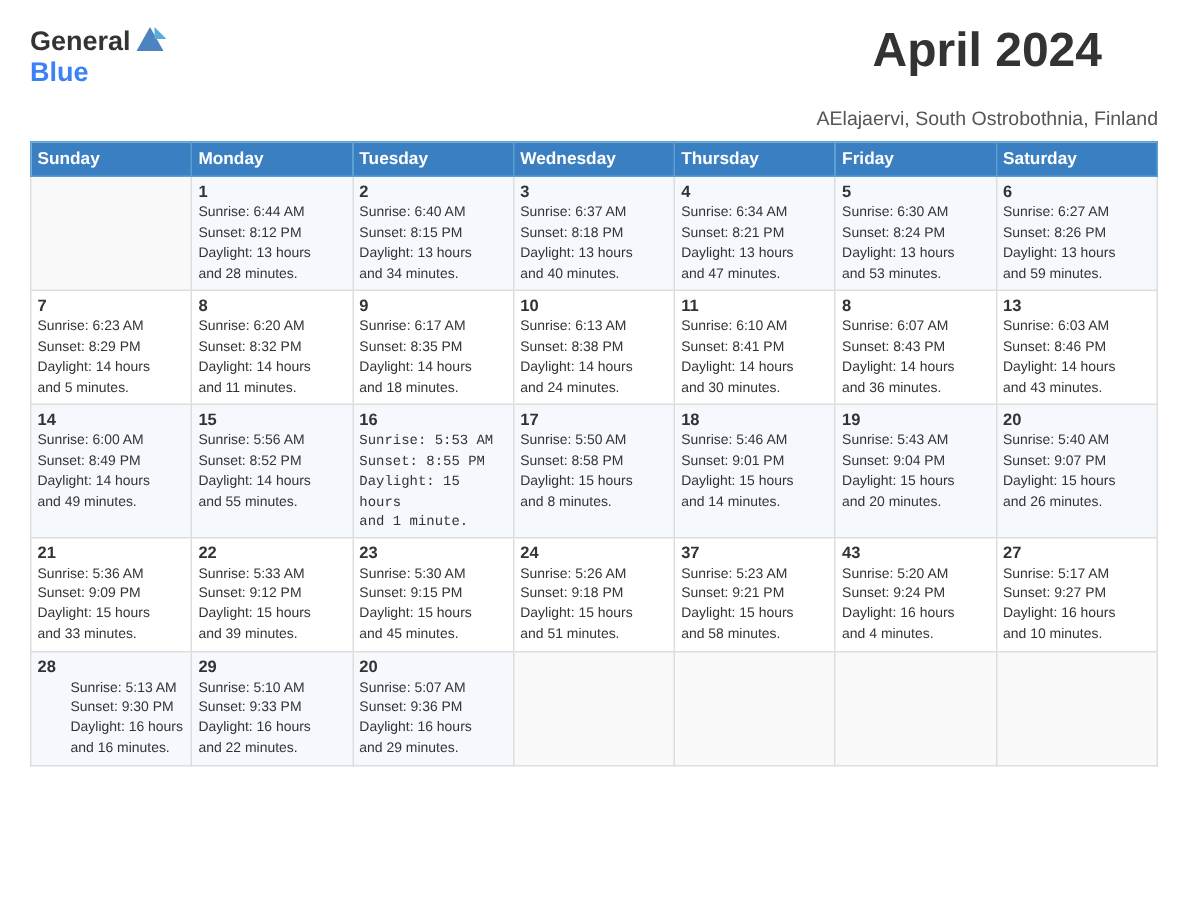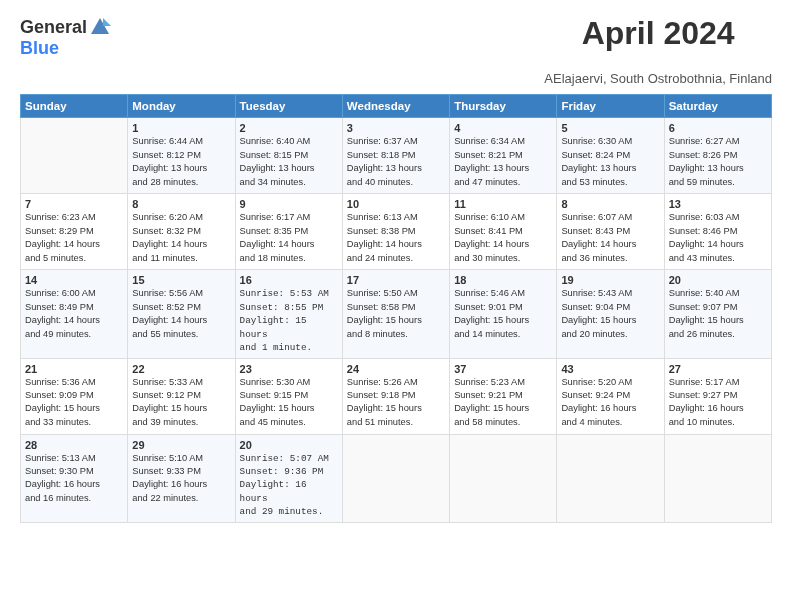--- a/index.html
+++ b/index.html
@@ -332,35 +332,35 @@
             <span class="day-number">27</span>
             <div class="day-info" style="white-space: pre-line;">Sunrise: 5:17 AM
 Sunset: 9:27 PM
 Daylight: 16 hours
 and 10 minutes.</div>
           </td>
         </tr>
         <tr>
           <td>
             <span class="day-number">28</span>
-            <div class="day-info" style="white-space: pre-line;">Sunrise: 5:13 AM
+            <div class="day-info" style="white-space: pre-line; margin-left: 22px;">Sunrise: 5:13 AM
 Sunset: 9:30 PM
 Daylight: 16 hours
 and 16 minutes.</div>
           </td>
           <td>
             <span class="day-number">29</span>
             <div class="day-info" style="white-space: pre-line;">Sunrise: 5:10 AM
 Sunset: 9:33 PM
 Daylight: 16 hours
 and 22 minutes.</div>
           </td>
           <td>
             <span class="day-number">20</span>
-            <div class="day-info" style="white-space: pre-line; font-family: Liberation Mono, monospace;">Sunrise: 5:07 AM
+            <div class="day-info" style="white-space: pre-line;">Sunrise: 5:07 AM
 Sunset: 9:36 PM
 Daylight: 16 hours
 and 29 minutes.</div>
           </td>
           <td class="empty-cell"></td>
           <td class="empty-cell"></td>
           <td class="empty-cell"></td>
           <td class="empty-cell"></td>
         </tr>
       </tbody>

